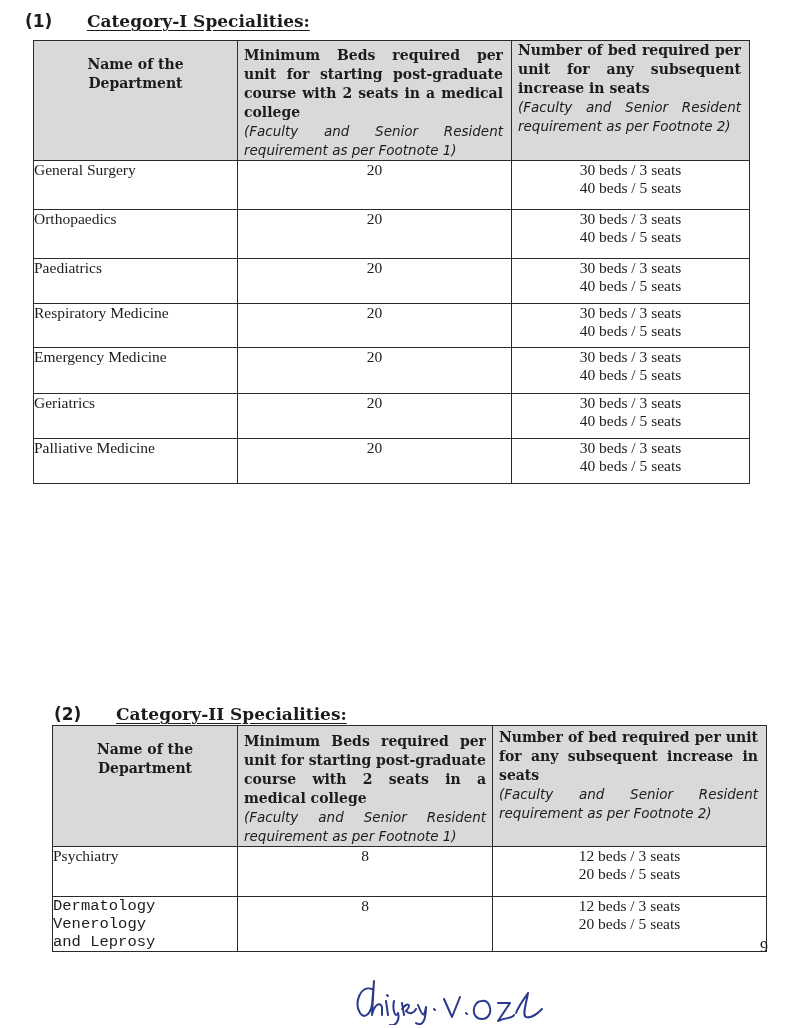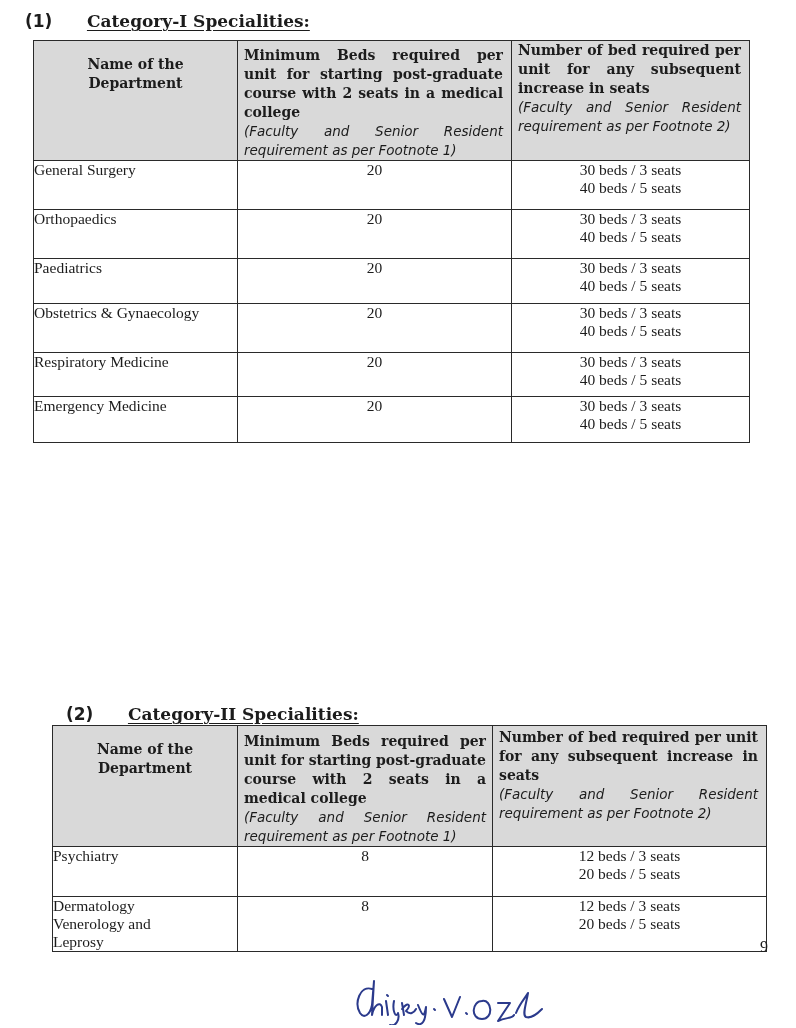--- a/index.html
+++ b/index.html
@@ -67,48 +67,56 @@
         </td>
       </tr>
       <tr style="height: 45px;">
         <td class="dept" style="padding-right: 12px;">Paediatrics</td>
         <td class="minbeds">20</td>
         <td class="subseq">
           <span>30 beds / 3 seats</span>
           <span>40 beds / 5 seats</span>
         </td>
       </tr>
-      <tr style="height: 49px;">
-        <td class="dept" style="padding-right: 30px;">Obstetrics &amp; Gynaecology</td>
-        <td class="minbeds">20</td>
-        <td class="subseq">
-          <span>30 beds / 3 seats</span>
-          <span>40 beds / 5 seats</span>
-        </td>
-      </tr>
       <tr style="height: 44px;">
         <td class="dept" style="padding-right: 30px;">Respiratory Medicine</td>
         <td class="minbeds">20</td>
         <td class="subseq">
           <span>30 beds / 3 seats</span>
           <span>40 beds / 5 seats</span>
         </td>
       </tr>
       <tr style="height: 46px;">
         <td class="dept" style="padding-right: 16px;">Emergency Medicine</td>
         <td class="minbeds">20</td>
         <td class="subseq">
           <span>30 beds / 3 seats</span>
           <span>40 beds / 5 seats</span>
         </td>
       </tr>
+      <tr style="height: 45px;">
+        <td class="dept" style="padding-right: 30px;">Geriatrics</td>
+        <td class="minbeds">20</td>
+        <td class="subseq">
+          <span>30 beds / 3 seats</span>
+          <span>40 beds / 5 seats</span>
+        </td>
+      </tr>
+      <tr style="height: 45px;">
+        <td class="dept" style="padding-right: 30px;">Palliative Medicine</td>
+        <td class="minbeds">20</td>
+        <td class="subseq">
+          <span>30 beds / 3 seats</span>
+          <span>40 beds / 5 seats</span>
+        </td>
+      </tr>
     </tbody>
 </table>
 
-<div class="section-heading" style="left:66px; top:704px;">
+<div class="section-heading" style="left:54px; top:704px;">
   <span class="num">(2)</span>
   <span class="title">Category-II Specialities:</span>
 </div>
 
 <table class="spec" style="left:52px; top:725px; width:714px;">
   <colgroup>
       <col style="width:185px">
       <col style="width:255px">
       <col style="width:274px">
     </colgroup>
@@ -130,21 +138,21 @@
   <tbody id="tbody-1">
       <tr style="height: 50px;">
         <td class="dept" style="padding-right: 40px;">Psychiatry</td>
         <td class="minbeds">8</td>
         <td class="subseq">
           <span>12 beds / 3 seats</span>
           <span>20 beds / 5 seats</span>
         </td>
       </tr>
       <tr style="height: 54px;">
-        <td class="dept" style="padding-right: 56px;">Dermatology Venerology and Leprosy</td>
+        <td class="dept" style="padding-right: 56px; font-family: Liberation Mono, monospace;">Dermatology Venerology and Leprosy</td>
         <td class="minbeds">8</td>
         <td class="subseq">
           <span>12 beds / 3 seats</span>
           <span>20 beds / 5 seats</span>
         </td>
       </tr>
     </tbody>
 </table>
 
 <div class="page-number">9</div>

